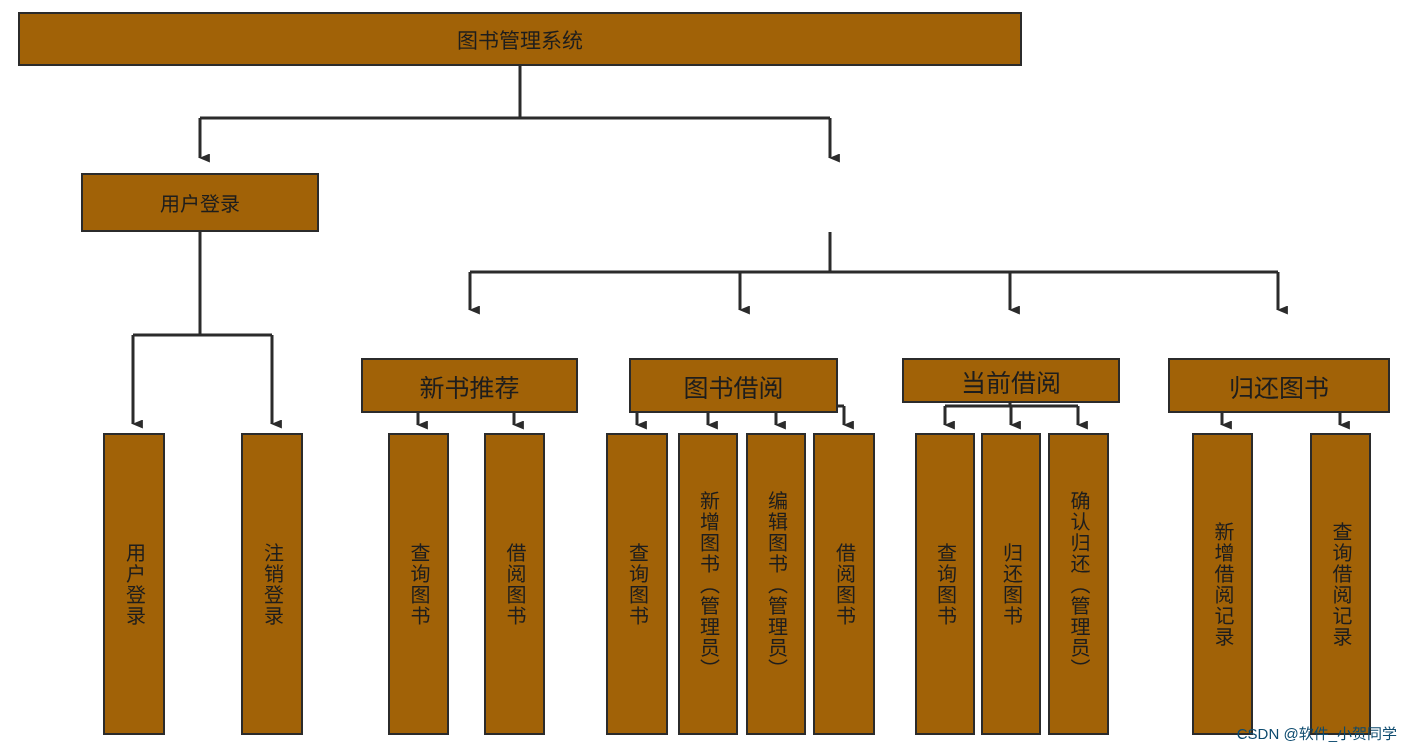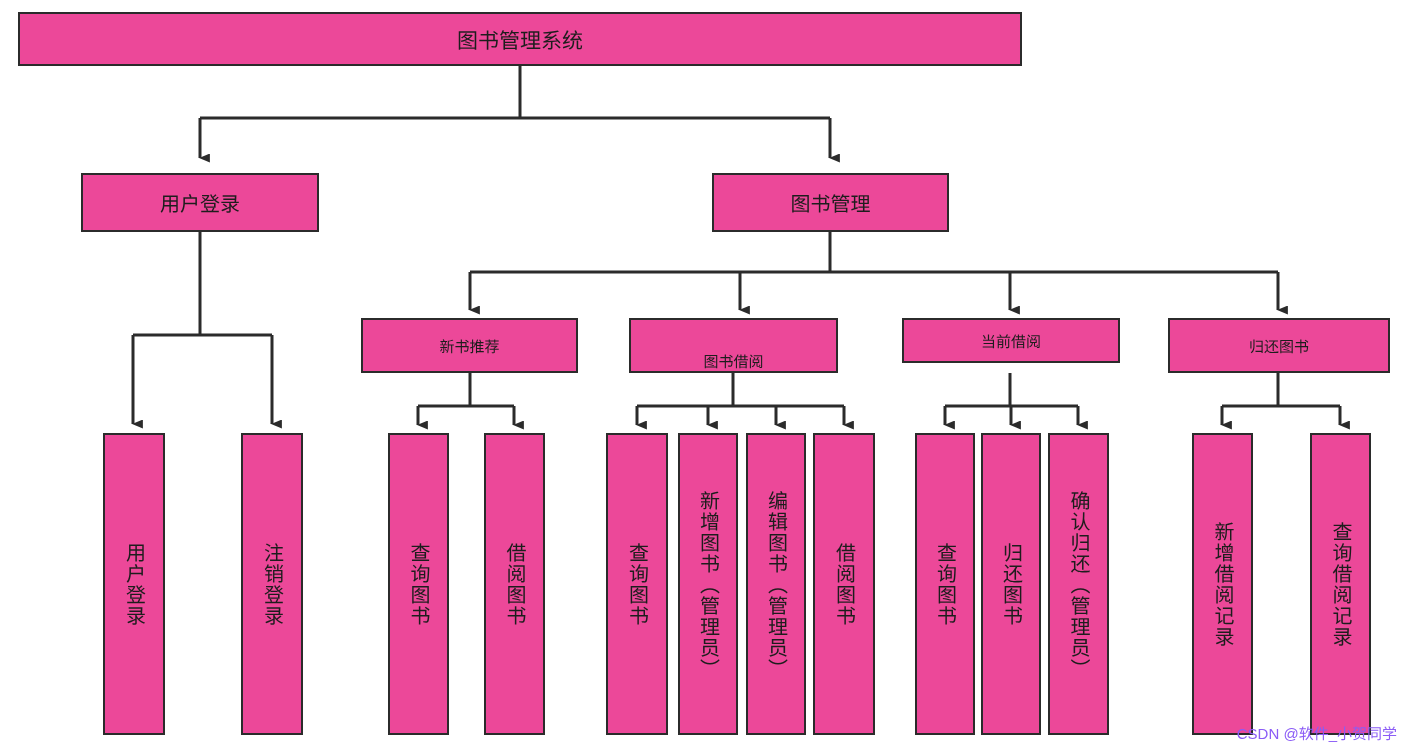--- a/index.html
+++ b/index.html
@@ -22,36 +22,37 @@
     position: absolute;
     left: 0;
     top: 0;
     width: 1405px;
     height: 747px;
     pointer-events: none;
   }
   .node {
     position: absolute;
     box-sizing: border-box;
-    background: #ec4899;
+    background: #a16207;
     border: 2px solid #2b2b2b;
     display: flex;
     align-items: center;
     justify-content: center;
     color: #1d1d1d;
     z-index: 2;
   }
   .node.root {
     font-size: 21px;
   }
   .node.lvl1 {
     font-size: 20px;
   }
   .node.lvl2 {
-    font-size: 15px;
+    font-size: 25px;
+    margin-top: 40px;
   }
   .node.leaf {
     font-size: 20px;
     writing-mode: vertical-rl;
     text-orientation: upright;
     letter-spacing: 1px;
     padding: 6px 0;
     align-items: center;
     justify-content: center;
     line-height: 1.05;
@@ -61,21 +62,21 @@
     white-space: nowrap;
   }
   .node.leaf .label {
     white-space: normal;
   }
   #watermark {
     position: absolute;
     right: 8px;
     bottom: 4px;
     font-size: 15px;
-    color: #8b5cf6;
+    color: #0c4a6e;
     z-index: 5;
     white-space: nowrap;
   }
 </style>
 </head>
 <body>
 
 <div id="canvas">
 
   <svg id="edges" viewBox="0 0 1405 747" xmlns="http://www.w3.org/2000/svg">
@@ -128,28 +129,25 @@
     </g>
   </svg>
 
   <div class="node root" style="left:18px; top:12px; width:1004px; height:54px;">
     <span class="label">图书管理系统</span>
   </div>
 
   <div class="node lvl1" style="left:81px; top:173px; width:238px; height:59px;">
     <span class="label">用户登录</span>
   </div>
-  <div class="node lvl1" style="left:712px; top:173px; width:237px; height:59px;">
-    <span class="label">图书管理</span>
-  </div>
 
   <div class="node lvl2" style="left:361px; top:318px; width:217px; height:55px;">
     <span class="label">新书推荐</span>
   </div>
-  <div class="node lvl2" style="left:629px; top:318px; width:209px; height:55px;align-items:flex-end;">
+  <div class="node lvl2" style="left:629px; top:318px; width:209px; height:55px;">
     <span class="label">图书借阅</span>
   </div>
   <div class="node lvl2" style="left:902px; top:318px; width:218px; height:45px;">
     <span class="label">当前借阅</span>
   </div>
   <div class="node lvl2" style="left:1168px; top:318px; width:222px; height:55px;">
     <span class="label">归还图书</span>
   </div>
 
   <div class="node leaf" style="left:103px; top:433px; width:62px; height:302px;">

